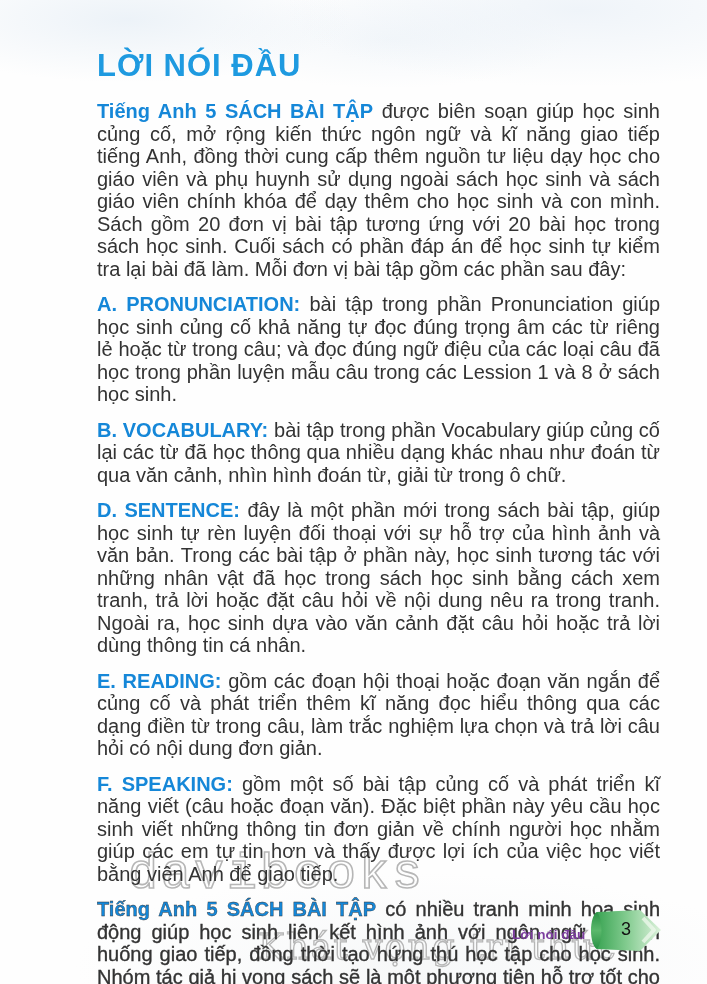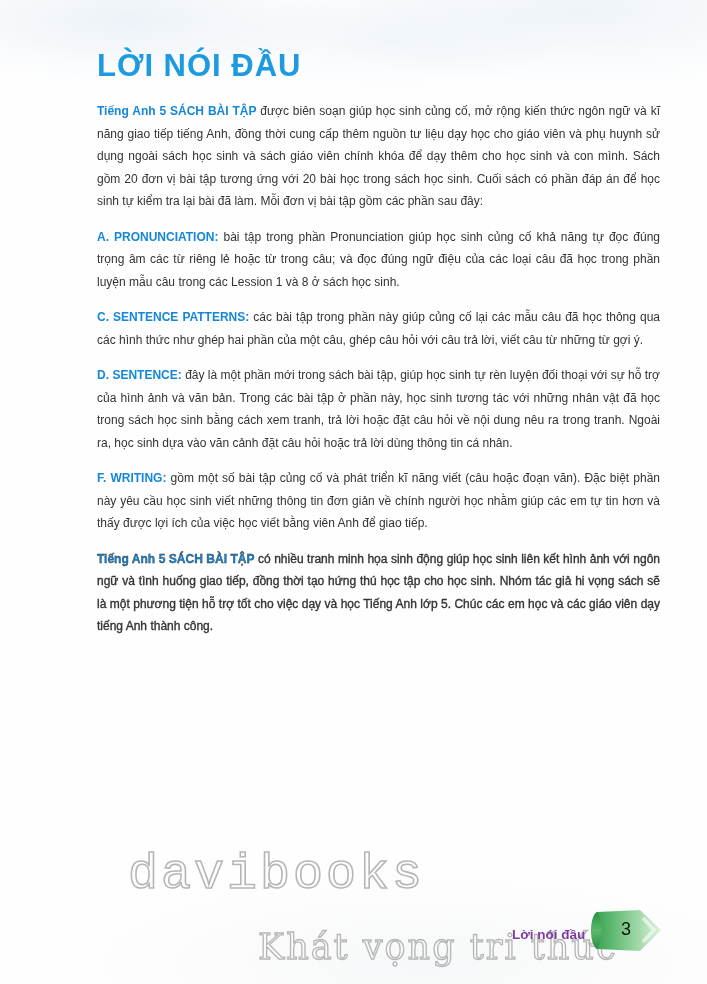--- a/index.html
+++ b/index.html
@@ -14,21 +14,21 @@
     font-family:"Liberation Sans","DejaVu Sans",sans-serif;
   }
   .content{position:absolute;left:97px;top:48px;width:563px;z-index:2;}
   .page-title{
     margin:0 0 16px 0;
     font-size:31px;font-weight:700;letter-spacing:1px;
     color:#1e9ae0;
   }
   .para{
     margin:0 0 13px 0;
-    font-size:12px;line-height:22.5px;
+    font-size:20px;line-height:22.5px;
     text-align:justify;color:#333;
   }
   .lead,.sec-label{font-weight:700;color:#1587d8;}
   .semibold{-webkit-text-stroke:.35px #333;}
   
   .wm-brand{
     position:absolute;left:128px;top:850px;z-index:1;
     font-family:Liberation Mono, monospace;
     font-size:50px;letter-spacing:3px;line-height:1;
     color:rgba(255,255,255,.08);
@@ -70,34 +70,38 @@
     <p class="para">
       <span class="lead">Tiếng Anh 5 SÁCH BÀI TẬP</span>
       <span>được biên soạn giúp học sinh củng cố, mở rộng kiến thức ngôn ngữ và kĩ năng giao tiếp tiếng Anh, đồng thời cung cấp thêm nguồn tư liệu dạy học cho giáo viên và phụ huynh sử dụng ngoài sách học sinh và sách giáo viên chính khóa để dạy thêm cho học sinh và con mình. Sách gồm 20 đơn vị bài tập tương ứng với 20 bài học trong sách học sinh. Cuối sách có phần đáp án để học sinh tự kiểm tra lại bài đã làm. Mỗi đơn vị bài tập gồm các phần sau đây:</span>
     </p>
 
     <p class="para">
       <span class="sec-label">A. PRONUNCIATION:</span>
       <span>bài tập trong phần Pronunciation giúp học sinh củng cố khả năng tự đọc đúng trọng âm các từ riêng lẻ hoặc từ trong câu; và đọc đúng ngữ điệu của các loại câu đã học trong phần luyện mẫu câu trong các Lession 1 và 8 ở sách học sinh.</span>
     </p>
 
+    <p class="para">
+      <span class="sec-label">B. VOCABULARY:</span>
+      <span>bài tập trong phần Vocabulary giúp củng cố lại các từ đã học thông qua nhiều dạng khác nhau như đoán từ qua văn cảnh, nhìn hình đoán từ, giải từ trong ô chữ.</span>
+    </p>
 
-    <p class="para">
-      <span class="sec-label">C. SENTENCE PATTERNS:</span>
-      <span>các bài tập trong phần này giúp củng cố lại các mẫu câu đã học thông qua các hình thức như ghép hai phần của một câu, ghép câu hỏi với câu trả lời, viết câu từ những từ gợi ý.</span>
-    </p>
 
     <p class="para">
       <span class="sec-label">D. SENTENCE:</span>
       <span>đây là một phần mới trong sách bài tập, giúp học sinh tự rèn luyện đối thoại với sự hỗ trợ của hình ảnh và văn bản. Trong các bài tập ở phần này, học sinh tương tác với những nhân vật đã học trong sách học sinh bằng cách xem tranh, trả lời hoặc đặt câu hỏi về nội dung nêu ra trong tranh. Ngoài ra, học sinh dựa vào văn cảnh đặt câu hỏi hoặc trả lời dùng thông tin cá nhân.</span>
     </p>
 
+    <p class="para">
+      <span class="sec-label">E. READING:</span>
+      <span>gồm các đoạn hội thoại hoặc đoạn văn ngắn để củng cố và phát triển thêm kĩ năng đọc hiểu thông qua các dạng điền từ trong câu, làm trắc nghiệm lựa chọn và trả lời câu hỏi có nội dung đơn giản.</span>
+    </p>
 
     <p class="para">
-      <span class="sec-label">F. WRITING:</span>
+      <span class="sec-label">F. SPEAKING:</span>
       <span>gồm một số bài tập củng cố và phát triển kĩ năng viết (câu hoặc đoạn văn). Đặc biệt phần này yêu cầu học sinh viết những thông tin đơn giản về chính người học nhằm giúp các em tự tin hơn và thấy được lợi ích của việc học viết bằng viên Anh để giao tiếp.</span>
     </p>
 
     <p class="para semibold">
       <span class="lead">Tiếng Anh 5 SÁCH BÀI TẬP</span>
       <span>có nhiều tranh minh họa sinh động giúp học sinh liên kết hình ảnh với ngôn ngữ và tình huống giao tiếp, đồng thời tạo hứng thú học tập cho học sinh. Nhóm tác giả hi vọng sách sẽ là một phương tiện hỗ trợ tốt cho việc dạy và học Tiếng Anh lớp 5. Chúc các em học và các giáo viên dạy tiếng Anh thành công.</span>
     </p>
 
   </div>
 

